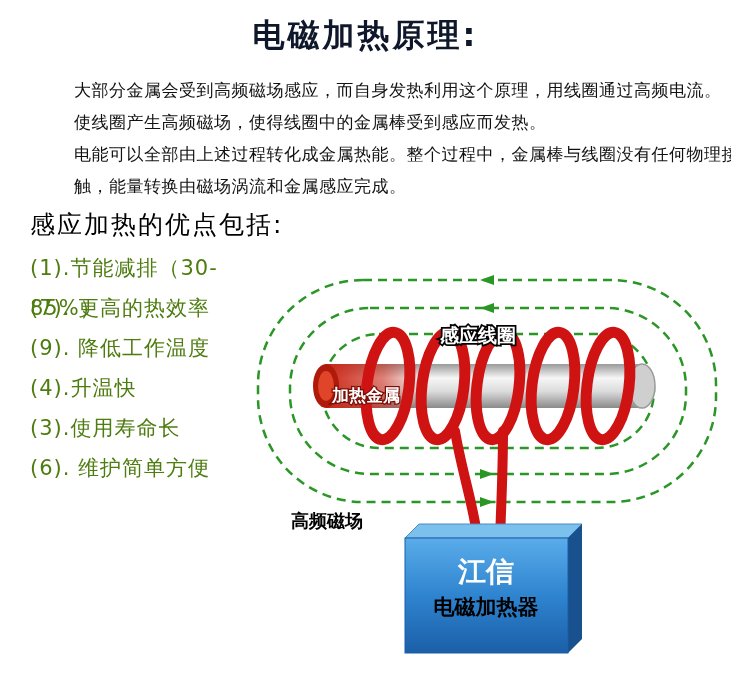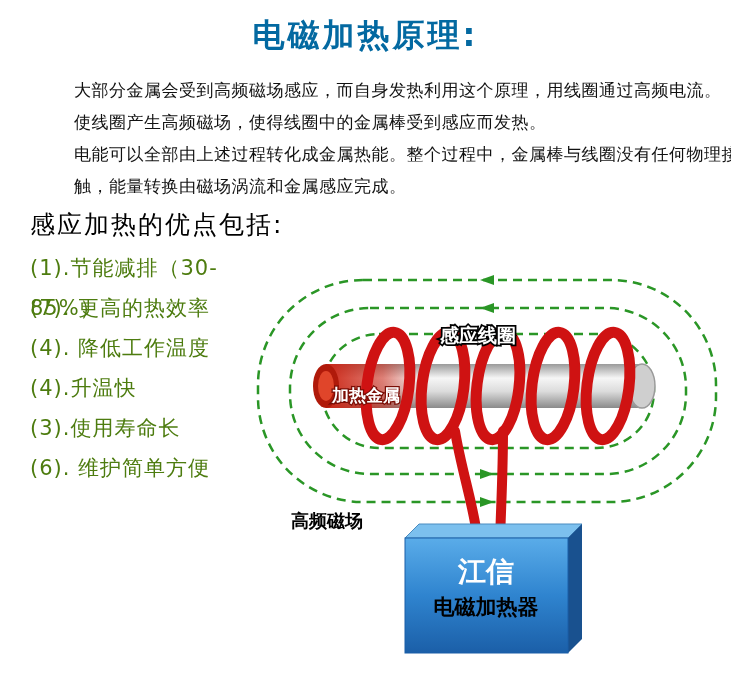--- a/index.html
+++ b/index.html
@@ -7,21 +7,21 @@
     position:relative;
     width:731px;height:675px;
     background:#ffffff;
     overflow:hidden;
     font-family:"DejaVu Sans","Liberation Sans",sans-serif;
   }
   .title{
     position:absolute;top:14px;left:0;width:100%;
     text-align:center;
     font-size:32px;font-weight:bold;
-    color:#0369a1;letter-spacing:3px;
+    color:#0f172a;letter-spacing:3px;
   }
   .intro{
     position:absolute;top:74px;left:30px;width:676px;
     font-size:17px;color:#111111;line-height:32px;
     letter-spacing:0.5px;
     margin-left:44px;
   }
   .adv-heading{
     position:absolute;top:208px;left:30px;
     font-size:25px;font-weight:normal;color:#000000;
@@ -49,21 +49,21 @@
     <div class="intro-line">大部分金属会受到高频磁场感应，而自身发热利用这个原理，用线圈通过高频电流。</div>
     <div class="intro-line">使线圈产生高频磁场，使得线圈中的金属棒受到感应而发热。</div>
     <div class="intro-line">电能可以全部由上述过程转化成金属热能。整个过程中，金属棒与线圈没有任何物理接触，能量转换由磁场涡流和金属感应完成。</div>
   </div>
 
   <div class="adv-heading">感应加热的优点包括:</div>
 
   <div class="adv-list">
     <div class="adv-item">(1).节能减排（30-85%）</div>
     <div class="adv-item">(7). 更高的热效率</div>
-    <div class="adv-item">(4). 降低工作温度</div>
+    <div class="adv-item">(9). 降低工作温度</div>
     <div class="adv-item">(4).升温快</div>
     <div class="adv-item">(3).使用寿命长</div>
     <div class="adv-item">(6). 维护简单方便</div>
   </div>
 
   <svg class="diagram" viewBox="0 0 481 407" xmlns="http://www.w3.org/2000/svg">
     <defs>
       <linearGradient id="rodGrad" x1="0" y1="0" x2="0" y2="1">
         <stop offset="0" stop-color="#9a9a9a"></stop>
         <stop offset="0.32" stop-color="#f6f6f6"></stop>

